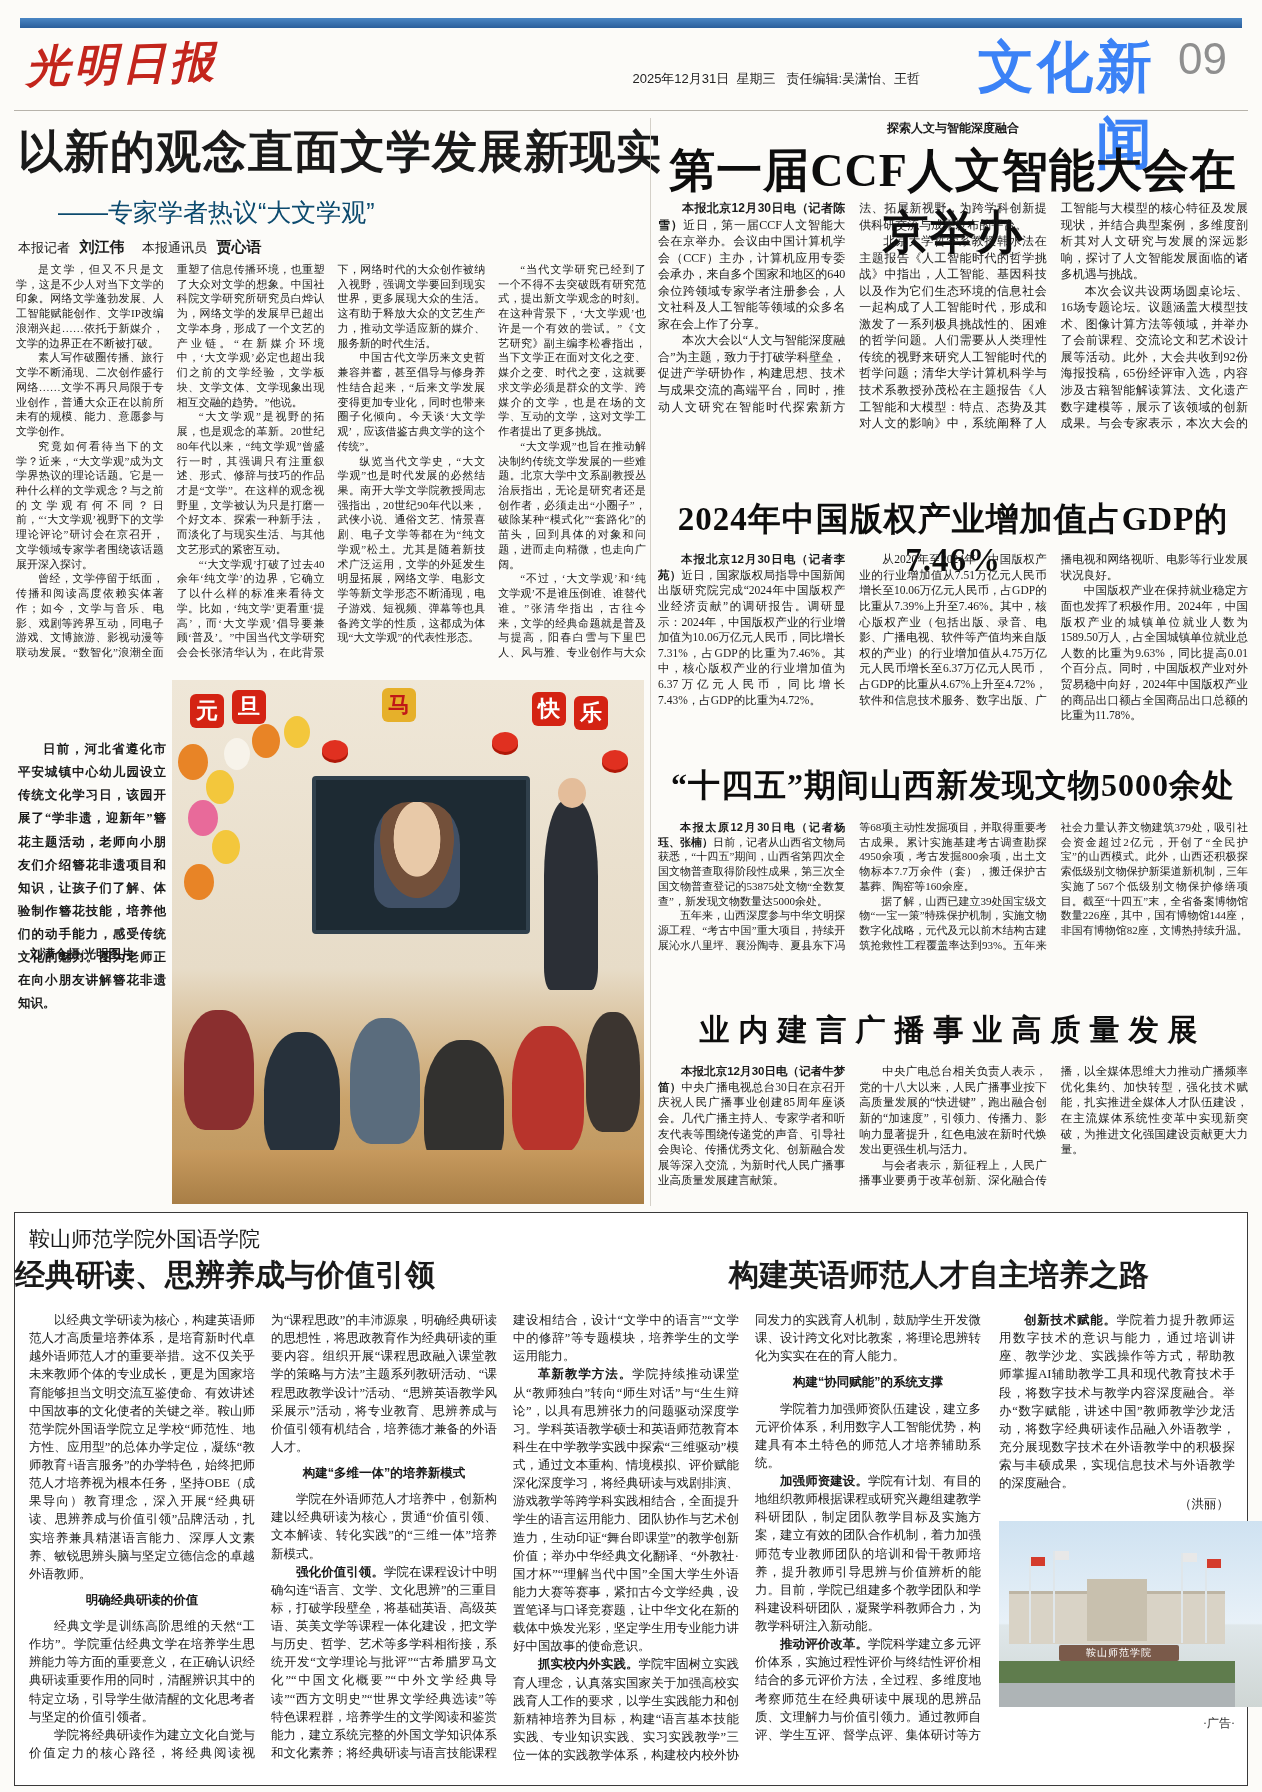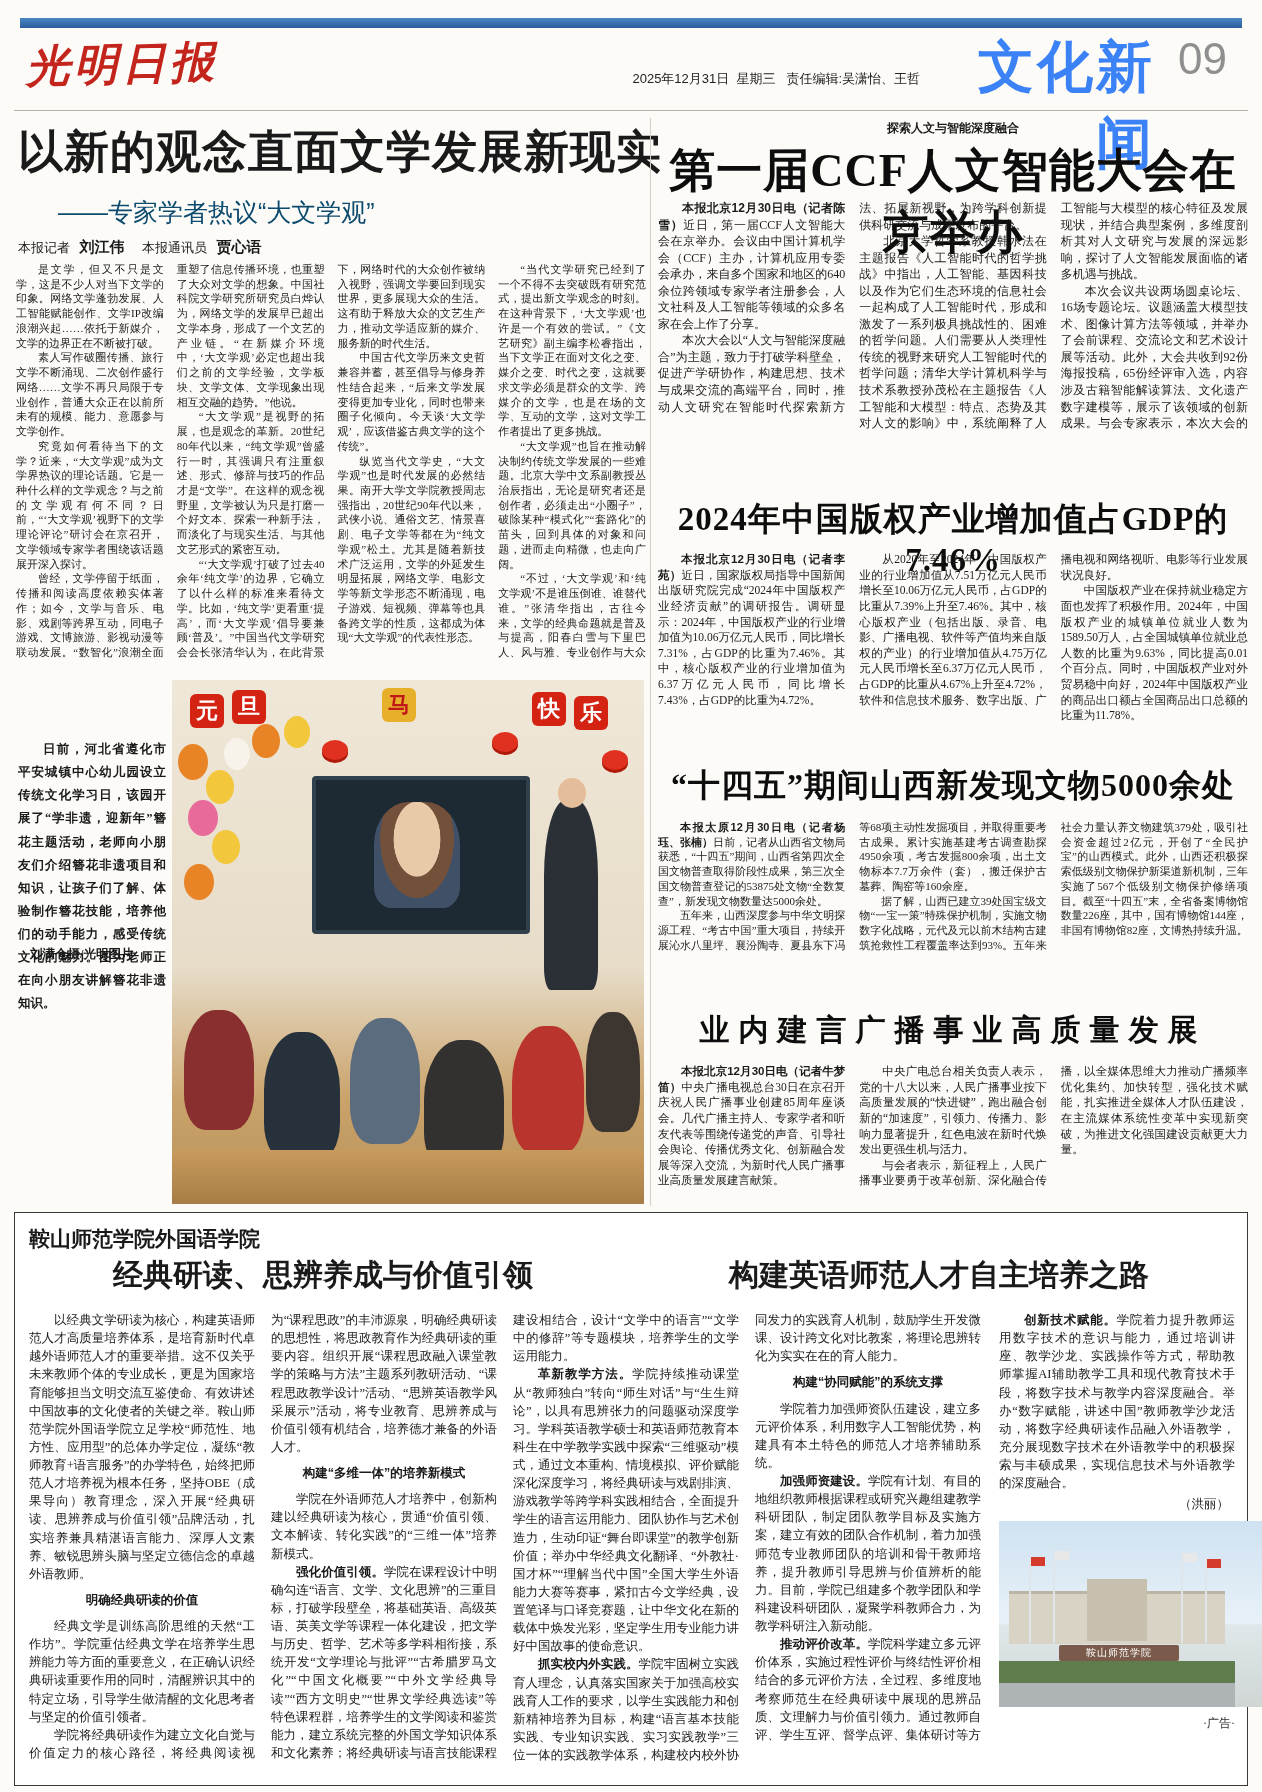--- a/index.html
+++ b/index.html
@@ -137,24 +137,24 @@
 
   <div class="abs hl" style="left:658px;top:1010px;width:590px;font-size:30px;letter-spacing:9px;">业内建言广播事业高质量发展</div>
   <div class="abs cols3 body-text jc" style="left:658px;top:1064px;width:590px;height:140px;font-size:11.5px;line-height:1.36;">
     <p><b class="dl">本报北京12月30日电（记者牛梦笛）</b><span>中央广播电视总台30日在京召开庆祝人民广播事业创建85周年座谈会。几代广播主持人、专家学者和听友代表等围绕传递党的声音、引导社会舆论、传播优秀文化、创新融合发展等深入交流，为新时代人民广播事业高质量发展建言献策。</span></p>
     <p><span>中央广电总台相关负责人表示，党的十八大以来，人民广播事业按下高质量发展的“快进键”，跑出融合创新的“加速度”，引领力、传播力、影响力显著提升，红色电波在新时代焕发出更强生机与活力。</span></p>
     <p><span>与会者表示，新征程上，人民广播事业要勇于改革创新、深化融合传播，以全媒体思维大力推动广播频率优化集约、加快转型，强化技术赋能，扎实推进全媒体人才队伍建设，在主流媒体系统性变革中实现新突破，为推进文化强国建设贡献更大力量。</span></p>
   </div>
 
   <div class="abs" style="left:14px;top:1212px;width:1232px;height:572px;border:1.5px solid #3a3a3a;background:#fff;">
 
-    <div class="abs sans" style="left:14px;top:12px;width:400px;font-size:21px;font-weight:700;">鞍山师范学院外国语学院</div>
+    <div class="abs sans" style="left:14px;top:12px;width:400px;font-size:21px;font-weight:400;">鞍山师范学院外国语学院</div>
 
     <div class="abs" style="left:0;top:42px;width:1232px;display:flex;">
-      <div style="width:50%;text-align:center;font-size:30px;font-weight:700;">经典研读、思辨养成与价值引领</div>
+      <div style="width:50%;text-align:left;font-size:30px;font-weight:700;">经典研读、思辨养成与价值引领</div>
       <div style="width:50%;text-align:center;font-size:30px;font-weight:700;">构建英语师范人才自主培养之路</div>
     </div>
 
     <div class="abs body-text jc" style="left:14px;top:98px;width:952px;height:460px;column-count:4;column-gap:16px;font-size:12.5px;line-height:1.45;overflow:hidden;">
       <p>以经典文学研读为核心，构建英语师范人才高质量培养体系，是培育新时代卓越外语师范人才的重要举措。这不仅关乎未来教师个体的专业成长，更是为国家培育能够担当文明交流互鉴使命、有效讲述中国故事的文化使者的关键之举。鞍山师范学院外国语学院立足学校“师范性、地方性、应用型”的总体办学定位，凝练“教师教育+语言服务”的办学特色，始终把师范人才培养视为根本任务，坚持OBE（成果导向）教育理念，深入开展“经典研读、思辨养成与价值引领”品牌活动，扎实培养兼具精湛语言能力、深厚人文素养、敏锐思辨头脑与坚定立德信念的卓越外语教师。</p>
       <p class="sub-center">明确经典研读的价值</p>
       <p>经典文学是训练高阶思维的天然“工作坊”。学院重估经典文学在培养学生思辨能力等方面的重要意义，在正确认识经典研读重要作用的同时，清醒辨识其中的特定立场，引导学生做清醒的文化思考者与坚定的价值引领者。</p>
       <p>学院将经典研读作为建立文化自觉与价值定力的核心路径，将经典阅读视为“课程思政”的丰沛源泉，明确经典研读的思想性，将思政教育作为经典研读的重要内容。组织开展“课程思政融入课堂教学的策略与方法”主题系列教研活动、“课程思政教学设计”活动、“思辨英语教学风采展示”活动，将专业教育、思辨养成与价值引领有机结合，培养德才兼备的外语人才。</p>
       <p class="sub-center">构建“多维一体”的培养新模式</p>
       <p>学院在外语师范人才培养中，创新构建以经典研读为核心，贯通“价值引领、文本解读、转化实践”的“三维一体”培养新模式。</p>

